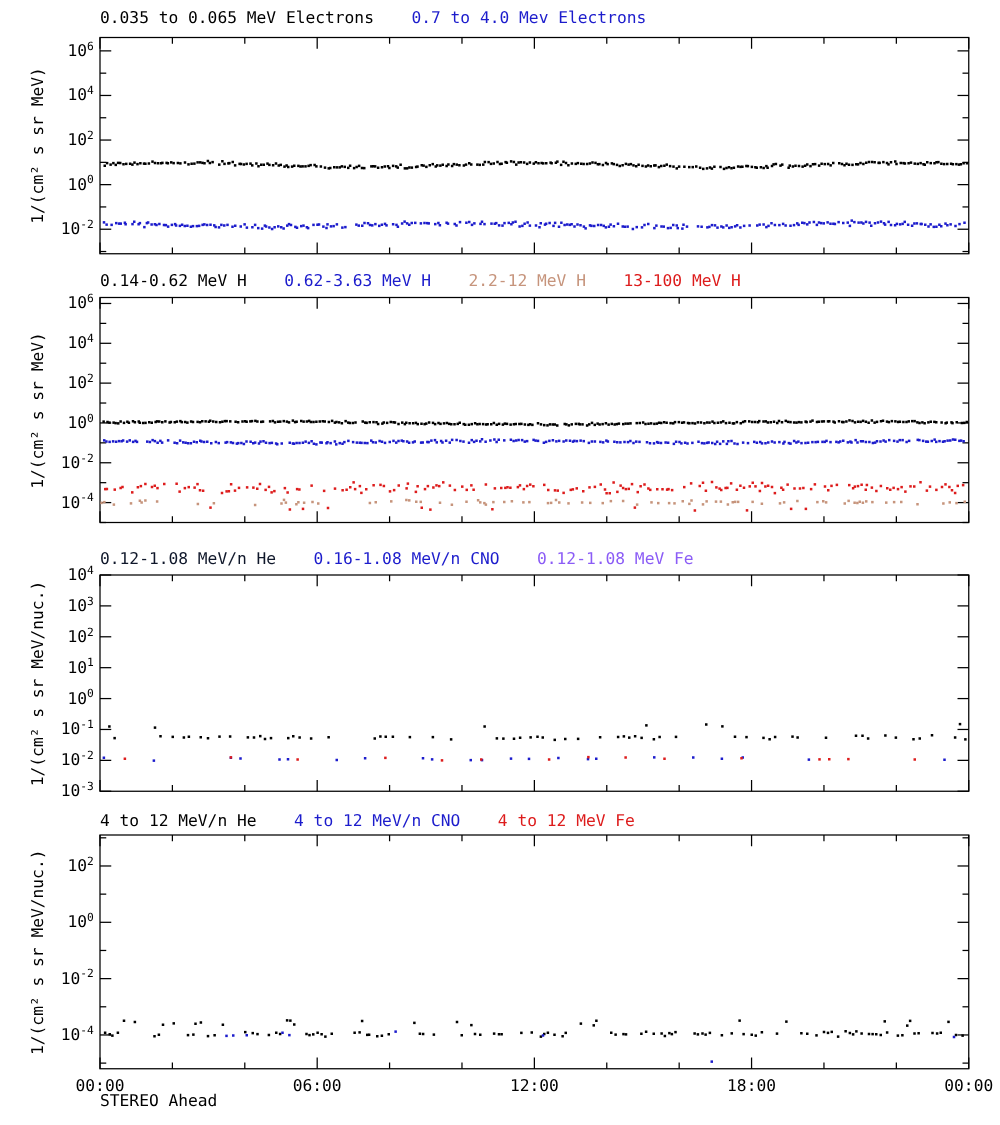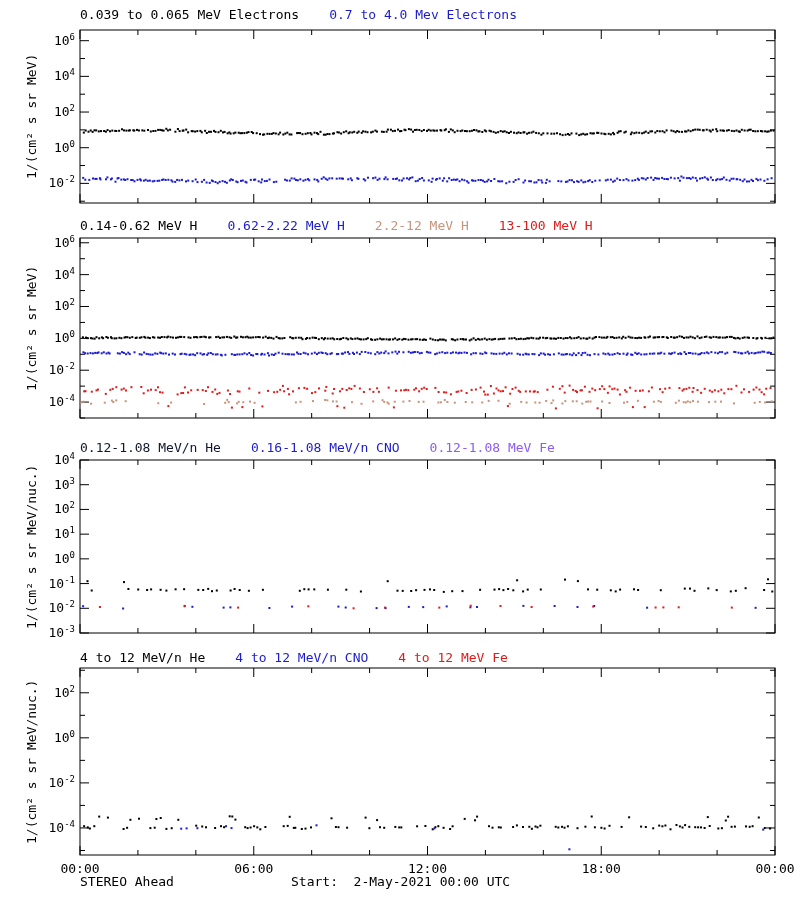--- a/index.html
+++ b/index.html
@@ -1920,27 +1920,27 @@
       <g>
         <text x="80" y="873" text-anchor="middle" font-size="13" font-family="&quot;DejaVu Sans Mono&quot;, monospace" fill="#000">00:00</text>
         <text x="253.75" y="873" text-anchor="middle" font-size="13" font-family="&quot;DejaVu Sans Mono&quot;, monospace" fill="#000">06:00</text>
         <text x="427.5" y="873" text-anchor="middle" font-size="13" font-family="&quot;DejaVu Sans Mono&quot;, monospace" fill="#000">12:00</text>
         <text x="601.25" y="873" text-anchor="middle" font-size="13" font-family="&quot;DejaVu Sans Mono&quot;, monospace" fill="#000">18:00</text>
         <text x="775" y="873" text-anchor="middle" font-size="13" font-family="&quot;DejaVu Sans Mono&quot;, monospace" fill="#000">00:00</text>
       </g>
     </svg>
 
   <div class="title-row" id="tr0" style="top: 7px;">
-    <span style="color: rgb(0, 0, 0);">0.039 to 0.065 MeV Electrons</span>
+    <span style="color: rgb(0, 0, 0);">0.035 to 0.065 MeV Electrons</span>
     <span style="color: rgb(28, 28, 204);">0.7 to 4.0 Mev Electrons</span>
   </div>
 
   <div class="title-row" id="tr1" style="top: 218px; justify-content: flex-end;">
     <span style="color: rgb(0, 0, 0);">0.14-0.62 MeV H</span>
-    <span style="color: rgb(28, 28, 204);">0.62-2.22 MeV H</span>
+    <span style="color: rgb(28, 28, 204);">0.62-3.63 MeV H</span>
     <span style="color: rgb(198, 148, 124);">2.2-12 MeV H</span>
     <span style="color: rgb(221, 28, 28);">13-100 MeV H</span>
   </div>
 
   <div class="title-row" id="tr2" style="top: 440px;">
     <span style="color: #0f172a;">0.12-1.08 MeV/n He</span>
     <span style="color: rgb(28, 28, 204);">0.16-1.08 MeV/n CNO</span>
     <span style="color: #8b5cf6;">0.12-1.08 MeV Fe</span>
   </div>
 
@@ -1949,15 +1949,14 @@
     <span style="color: rgb(28, 28, 204);">4 to 12 MeV/n CNO</span>
     <span style="color: rgb(221, 28, 28);">4 to 12 MeV Fe</span>
   </div>
 
   <div class="ylabel" id="yl0" style="top: 30px; height: 173px;">1/(cm² s sr MeV)</div>
   <div class="ylabel" id="yl1" style="top: 238px; height: 180px;">1/(cm² s sr MeV)</div>
   <div class="ylabel" id="yl2" style="top: 460px; height: 173px;">1/(cm² s sr MeV/nuc.)</div>
   <div class="ylabel" id="yl3" style="top: 668px; height: 187px;">1/(cm² s sr MeV/nuc.)</div>
 
   <span class="footer-left">STEREO Ahead</span>
-  <span class="footer-center">Start:  2-May-2021 00:00 UTC</span>
 
 </div>
 
 </body></html>

